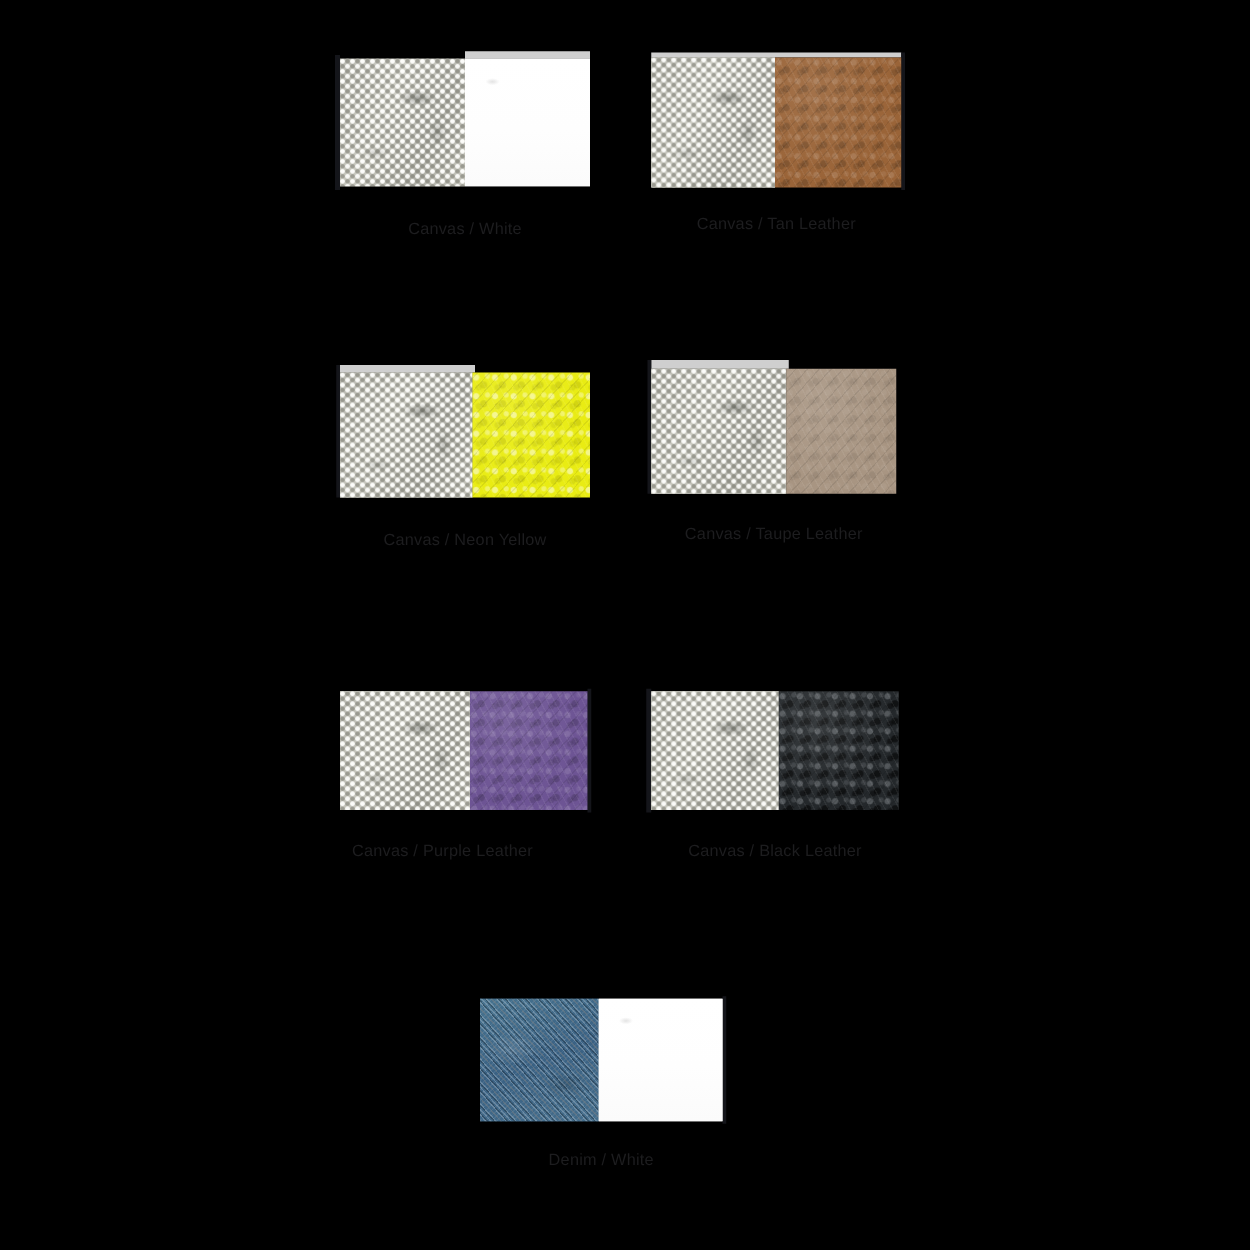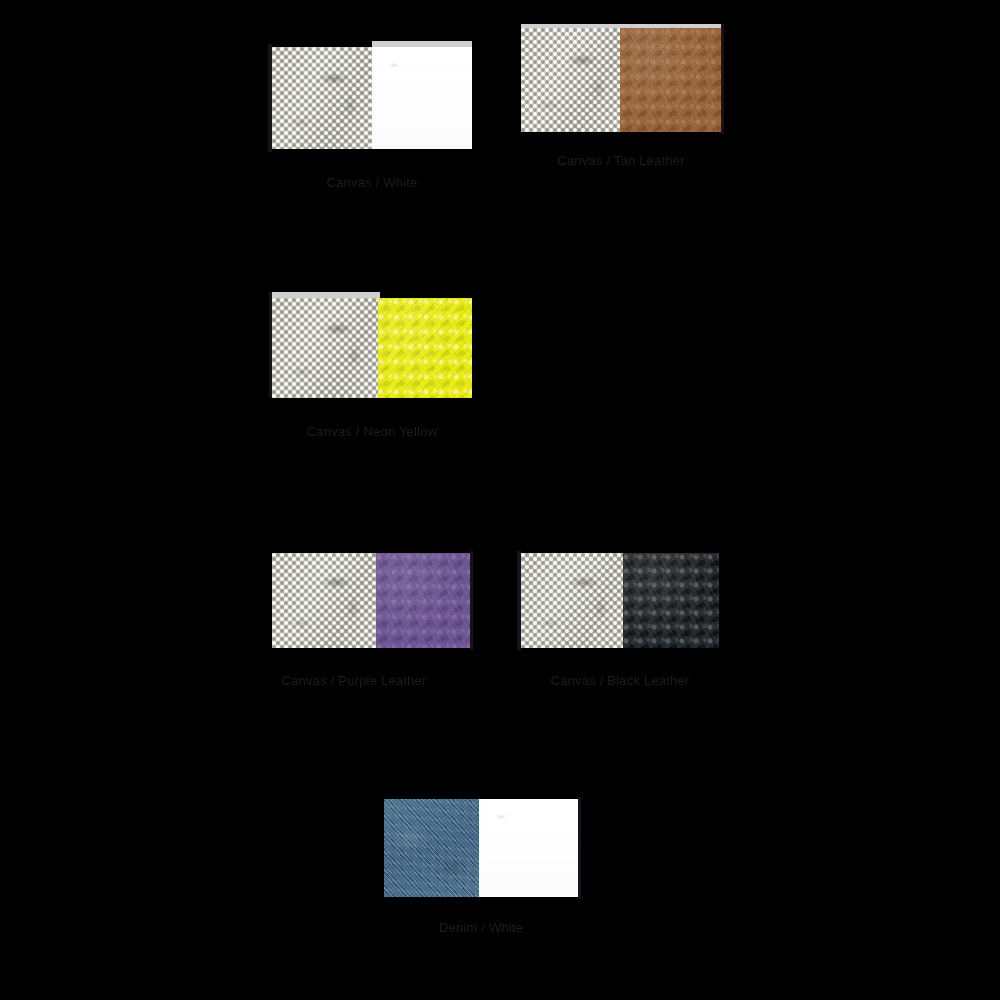--- a/index.html
+++ b/index.html
@@ -179,40 +179,49 @@
   <div class="swatch-card" style="left:272px; top:47px; width:200px; height:102px;">
     <div class="top-strip" style="left:100px; top:-6px; width:100px; height:6px;"></div>
     <div class="rail" style="left:-4px; top:-3px; width:4px; height:108px;"></div>
     <div class="swatch-pair" style="width:200px; height:102px;">
       <div class="swatch-half tex-canvas" style="width:100px; height:102px;"></div>
       <div class="swatch-half tex-white" style="width:100px; height:102px;"></div>
     </div>
     <div class="caption" style="top:128px;">Canvas / White</div>
   </div>
 
-  <div class="swatch-card" style="left:521px; top:28px; width:200px; height:105px;">
+  <div class="swatch-card" style="left:521px; top:46px; width:200px; height:105px;">
     <div class="top-strip" style="left:0px; top:-4px; width:200px; height:4px;"></div>
     <div class="rail" style="left:200px; top:-4px; width:3px; height:110px;"></div>
     <div class="swatch-pair" style="width:200px; height:104px;">
       <div class="swatch-half tex-canvas" style="width:99px; height:104px;"></div>
       <div class="swatch-half tex-leather tex-brown" style="width:101px; height:104px;"></div>
     </div>
     <div class="caption" style="top:125px;">Canvas / Tan Leather</div>
   </div>
 
   <div class="swatch-card" style="left:272px; top:298px; width:200px; height:100px;text-align:right;">
     <div class="top-strip" style="left:0px; top:-6px; width:108px; height:6px;"></div>
     <div class="rail" style="left:-3px; top:-6px; width:3px; height:106px;"></div>
     <div class="swatch-pair" style="width:200px; height:100px;">
       <div class="swatch-half tex-canvas" style="width:106px; height:100px;"></div>
       <div class="swatch-half tex-leather tex-yellow" style="width:94px; height:100px;"></div>
     </div>
     <div class="caption" style="top:126px;">Canvas / Neon Yellow</div>
   </div>
 
+  <div class="swatch-card" style="left:521px; top:295px; width:196px; height:100px;">
+    <div class="top-strip" style="left:0px; top:-7px; width:110px; height:7px;"></div>
+    <div class="rail" style="left:-3px; top:-7px; width:3px; height:107px;"></div>
+    <div class="swatch-pair" style="width:196px; height:100px;">
+      <div class="swatch-half tex-canvas" style="width:108px; height:100px;"></div>
+      <div class="swatch-half tex-leather tex-taupe" style="width:88px; height:100px;"></div>
+    </div>
+    <div class="caption" style="top:124px;">Canvas / Taupe Leather</div>
+  </div>
 
   <div class="swatch-card" style="left:272px; top:553px; width:164px; height:95px;">
     <div class="rail" style="left:198px; top:-2px; width:3px; height:99px;"></div>
     <div class="swatch-pair" style="width:198px; height:95px;">
       <div class="swatch-half tex-canvas" style="width:104px; height:95px;"></div>
       <div class="swatch-half tex-leather tex-purple" style="width:94px; height:95px;"></div>
     </div>
     <div class="caption" style="top:120px;">Canvas / Purple Leather</div>
   </div>
 

